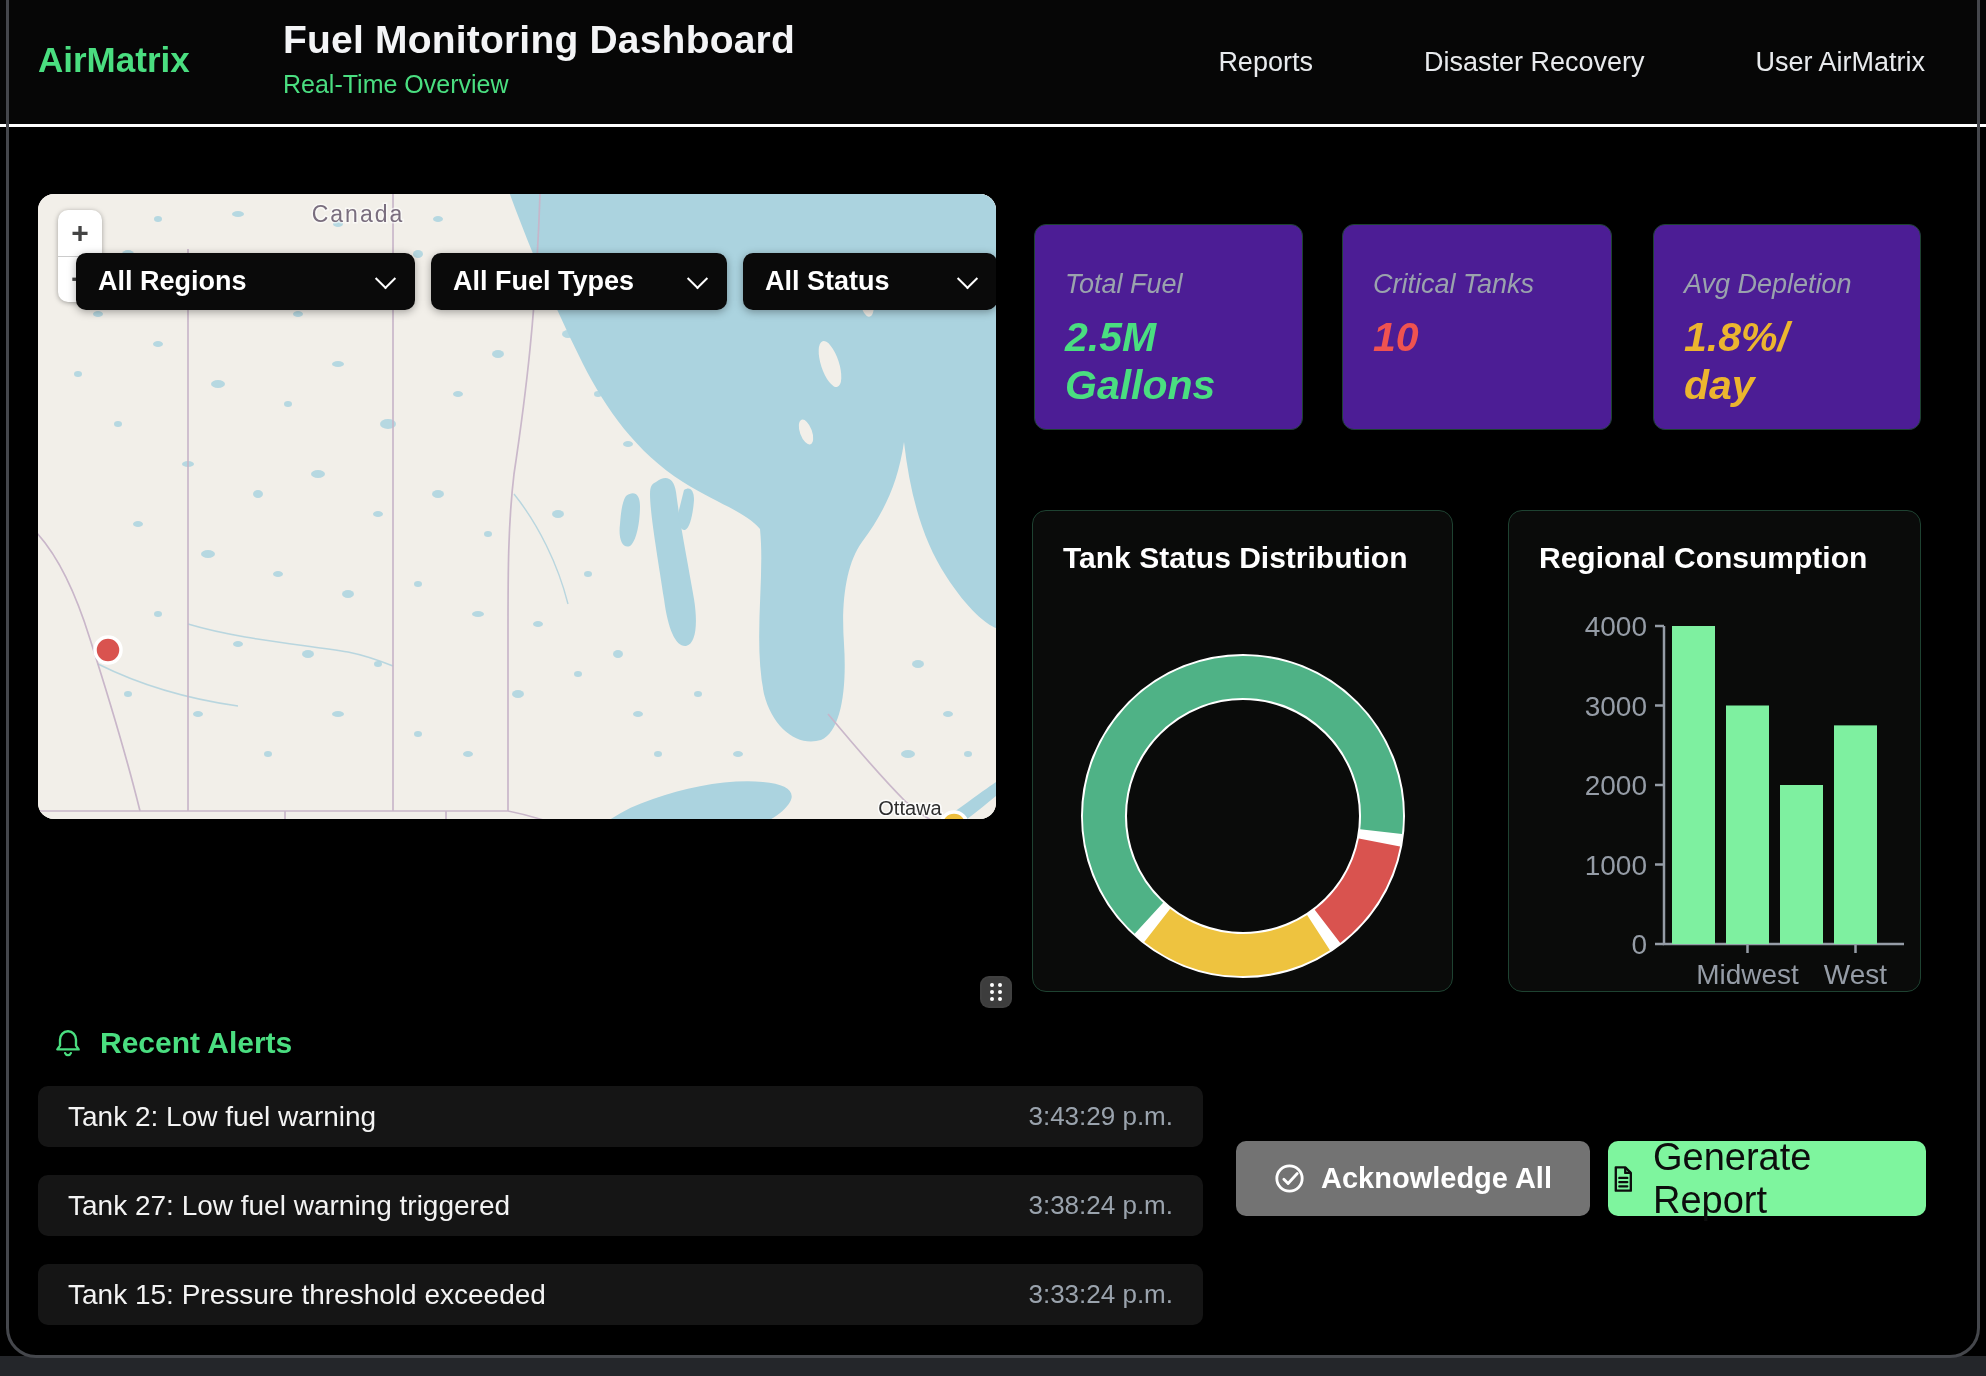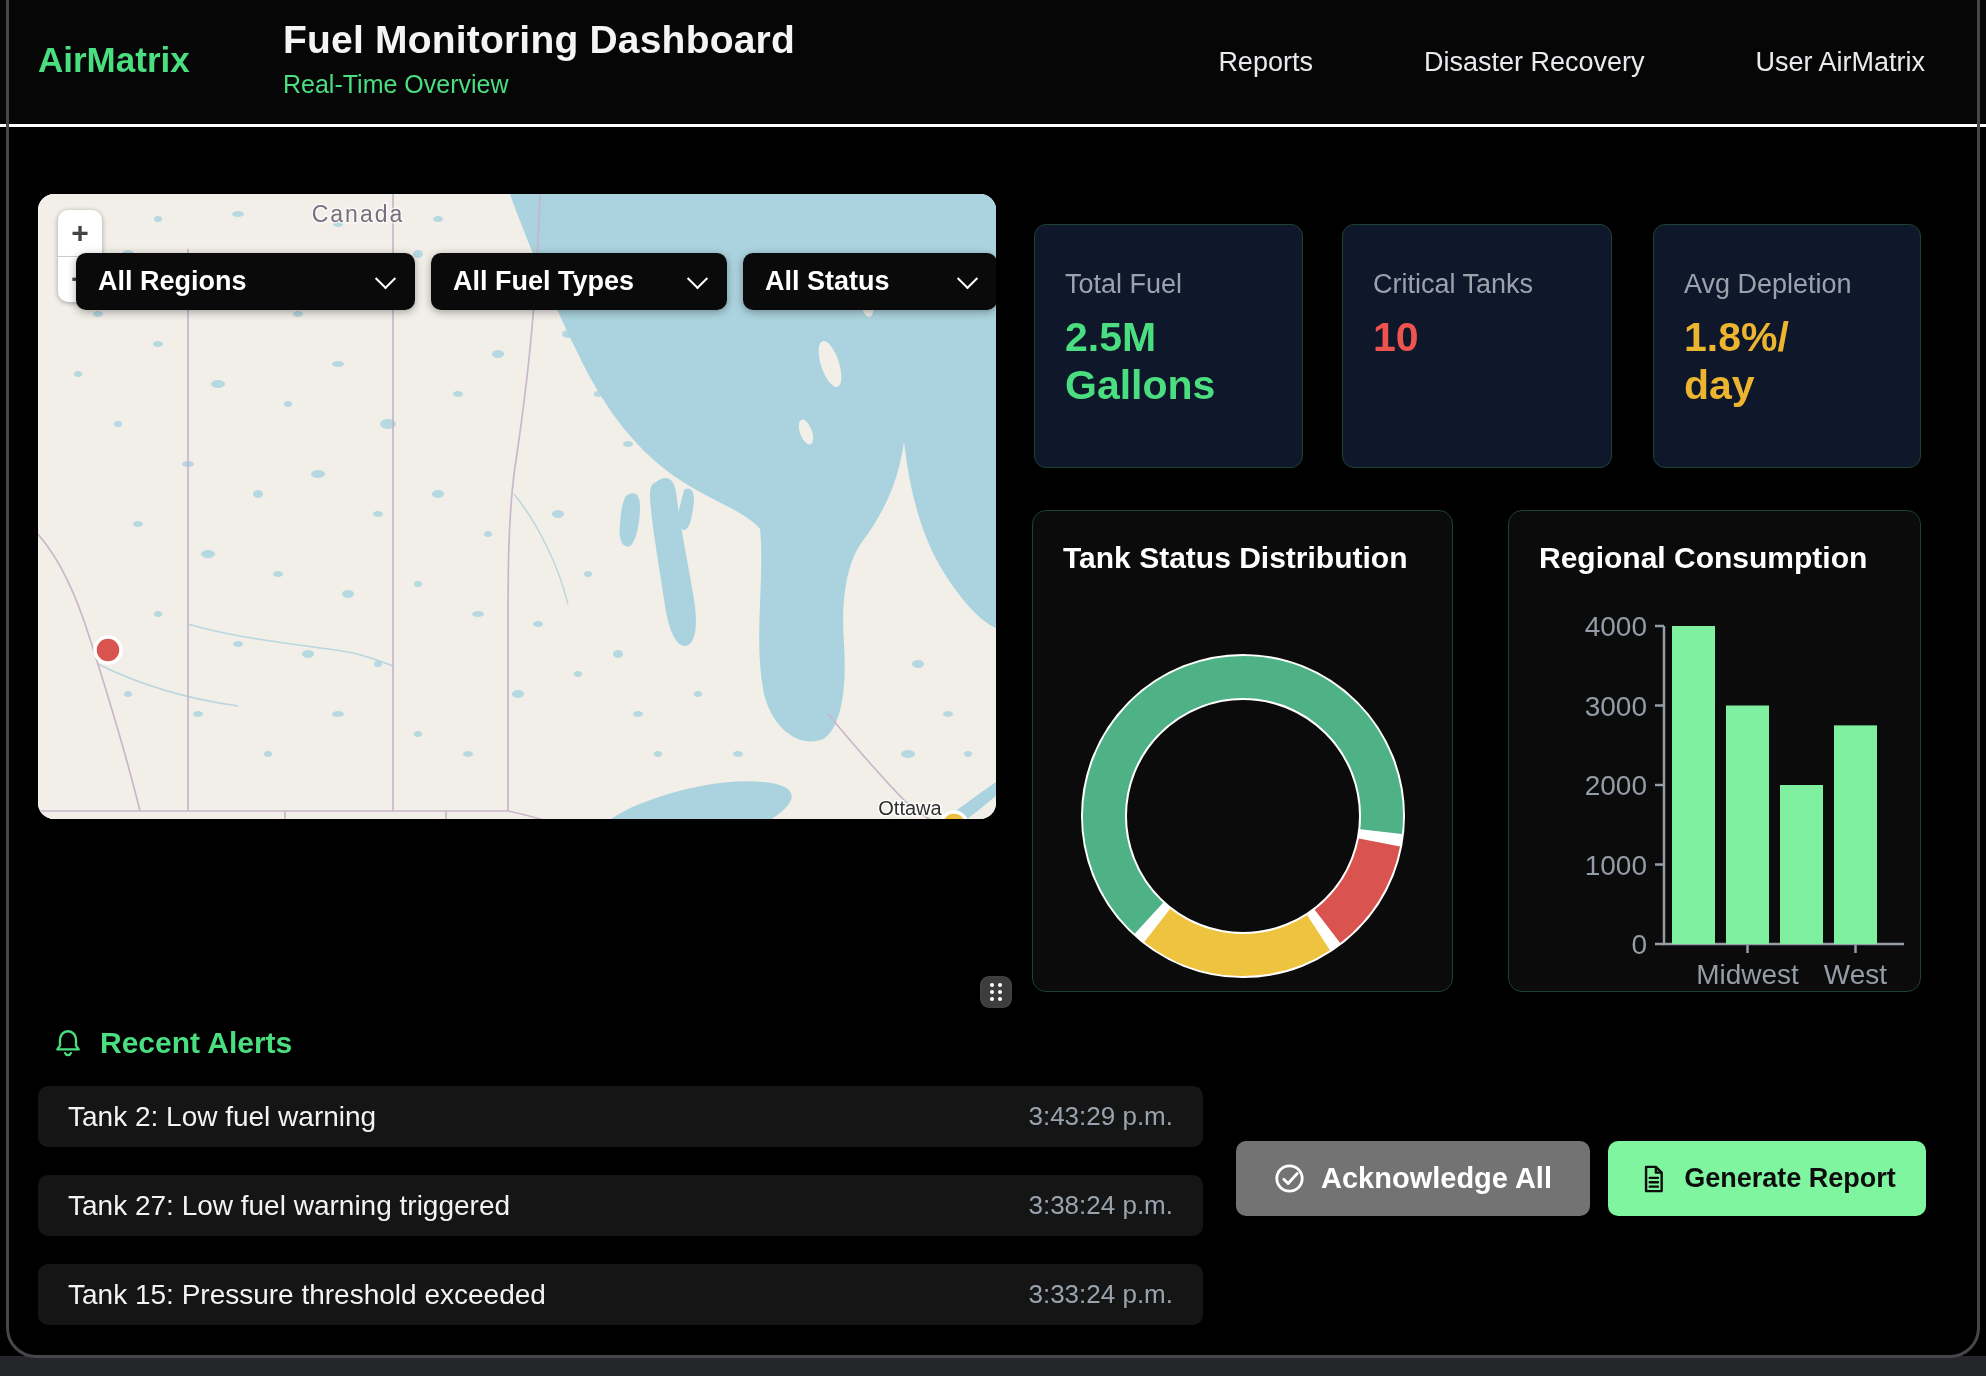--- a/index.html
+++ b/index.html
@@ -32,22 +32,22 @@
           justify-content:space-between;padding:0 22px;box-shadow:0 2px 8px rgba(0,0,0,.35);cursor:pointer;}
   .filter span.lbl{color:#fff;font-size:27px;font-weight:600;}
   .chev{width:13px;height:13px;border-right:2.5px solid #fff;border-bottom:2.5px solid #fff;
         transform:rotate(45deg) translate(-2px,-2px);margin-left:26px;}
   .f1{width:295px;} .f2{width:252px;} .f3{width:210px;}
   .drag-handle{position:absolute;left:982px;top:978px;width:28px;height:28px;background:#3d3d3d;
                border-radius:7px;z-index:12;box-shadow:0 0 0 2px rgba(255,255,255,.25);}
   .drag-handle i{position:absolute;width:4px;height:4px;border-radius:2px;background:#fff;}
 
   
-  .stat-card{position:absolute;top:224px;height:244px;background:#0f172a;border:1.5px solid #1e4231;
-             border-radius:12px;box-sizing:border-box;padding:44px 30px;}
+  .stat-card{position:absolute;top:224px;height:206px;background:#4c1d95;border:1.5px solid #1e4231;
+             border-radius:12px;box-sizing:border-box;padding:44px 30px;font-style:italic;}
   .stat-label{font-size:27px;color:#9aa3ad;}
   .stat-value{font-size:41px;font-weight:bold;margin-top:13px;line-height:1.18;white-space:pre-line;}
   .sc1{left:1034px;width:269px;} .sc2{left:1342px;width:270px;} .sc3{left:1653px;width:268px;}
 
   
   .chart-card{position:absolute;top:510px;height:482px;background:#0a0b0a;border:1.5px solid #1e4231;
               border-radius:14px;box-sizing:border-box;}
   .cc-donut{left:1032px;width:421px;} .cc-bars{left:1508px;width:413px;}
   .chart-title{position:absolute;left:30px;top:30px;font-size:30px;font-weight:bold;color:#fff;}
   #donut-svg{position:absolute;left:45px;top:140px;}
@@ -61,21 +61,21 @@
              align-items:center;justify-content:space-between;padding:0 30px;}
   .alert-msg{font-size:28px;color:#f3f3f3;}
   .alert-time{font-size:26px;color:#9aa3ad;}
 
   
   .btn{position:absolute;top:1141px;height:75px;border-radius:10px;display:flex;align-items:center;
        justify-content:center;gap:16px;cursor:pointer;}
   .btn-ack{left:1236px;width:354px;background:#737373;}
   .btn-ack .btn-label{color:#fff;font-size:29px;font-weight:bold;}
   .btn-gen{left:1608px;width:318px;background:#7ef59e;}
-  .btn-gen .btn-label{color:#0d0d0d;font-size:27px;font-weight:bold;}
+  .btn-gen .btn-label{color:#0d0d0d;font-size:38px;font-weight:normal;}
 
   .map-citylabel{font-size:20px;fill:#2f2f2f;paint-order:stroke;stroke:rgba(255,255,255,.85);stroke-width:3px;}
   .map-countrylabel{font-size:23px;fill:#7a6e7e;letter-spacing:2px;paint-order:stroke;stroke:rgba(255,255,255,.6);stroke-width:3px;}
 </style>
 </head>
 <body>
 
 <div class="app">
 
   <div class="header">

